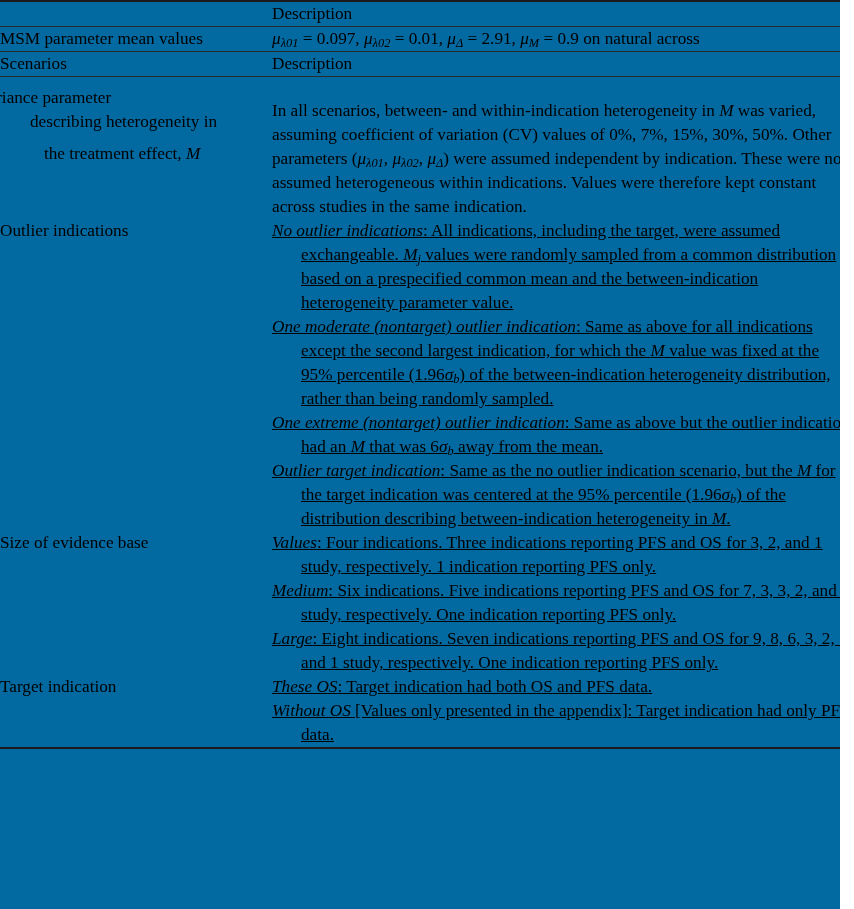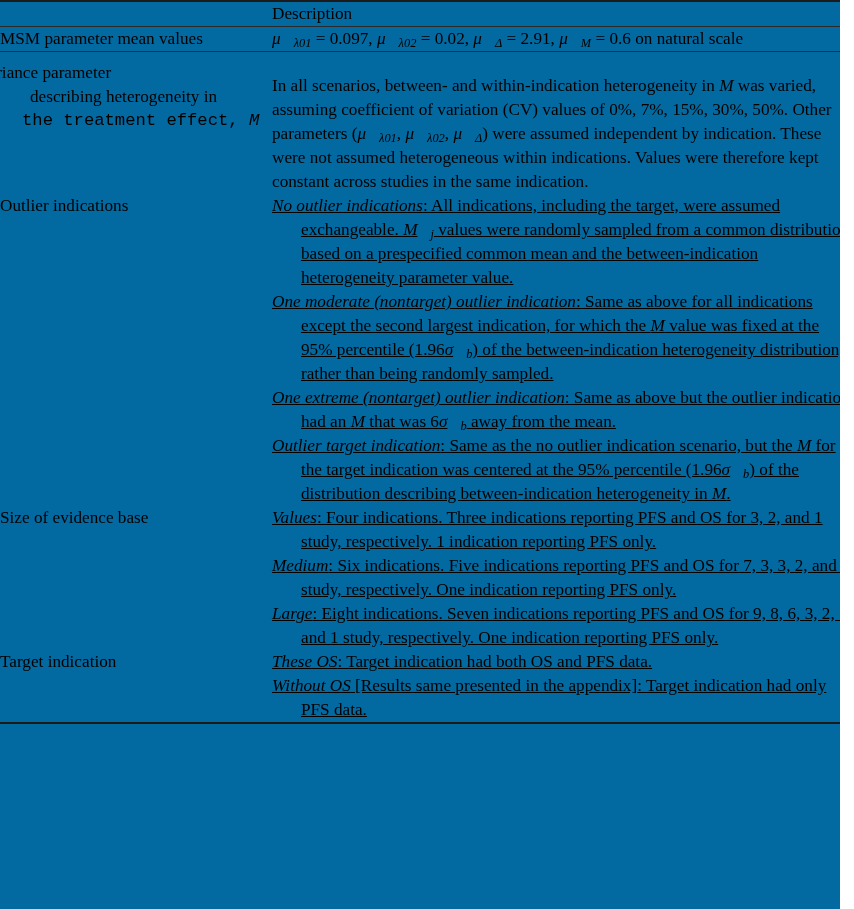--- a/index.html
+++ b/index.html
@@ -73,21 +73,20 @@
   .hang-left {
     text-indent: -22px;
     margin: 0;
   }
   .it { font-style: italic; }
   .mvar { font-style: italic; }
   sub {
     font-size: 0.72em;
     line-height: 0;
     vertical-align: -0.28em;
-    margin-left: 13px;
   }
   .grk { font-style: italic; font-family: "Liberation Serif", "DejaVu Serif", serif; }
 </style>
 </head>
 <body>
 
 <div id="table-root">
   <table class="sim-table">
     <colgroup>
       <col class="c-left">
@@ -99,35 +98,39 @@
         <td class="pad-head-top"></td>
         <td class="hdr-desc-center">Description</td>
       </tr>
 
       <tr class="rule-mid">
         <td class="cell-left">MSM parameter mean values</td>
         <td class="cell-right">
           <span class="grk">μ<sub><span class="grk">λ01</span></sub></span>
           = <span>0.097</span>,
           <span class="grk">μ<sub><span class="grk">λ02</span></sub></span>
-          = <span>0.02</span>,
+          = <span>0.01</span>,
           <span class="grk">μ<sub>Δ</sub></span>
           = <span>2.91</span>,
           <span class="grk">μ<sub><span class="mvar">M</span></sub></span>
-          = <span>0.6</span>
-          <span>on natural scale</span>
-        </td>
-      </tr>
-
+          = <span>0.9</span>
+          <span>on natural across</span>
+        </td>
+      </tr>
+
+      <tr class="rule-mid">
+        <td class="cell-left">Scenarios</td>
+        <td class="cell-right">Description</td>
+      </tr>
 
       <tr class="rule-mid">
         <td class="cell-left" style="padding-top:9px;">
           <p class="hang-left" style="margin:0;"><span>Variance parameter</span></p>
           <p class="hang-left" style="margin:0; padding-left:30px; text-indent:0;"><span>describing heterogeneity in</span></p>
-          <p class="hang-left" style="margin:0; padding-left:22px; text-indent:0;font-family:Liberation Mono, monospace;">the treatment effect, <span class="mvar">M</span></p>
+          <p class="hang-left" style="margin:8px; padding-left:36px; text-indent:0;">the treatment effect, <span class="mvar">M</span></p>
         </td>
         <td class="cell-right" style="padding-top:22px;">
           <p class="hang" style="text-indent:0; padding-left:29px; margin-left:-29px;">
             In all scenarios, between- and within-indication heterogeneity in <span class="mvar">M</span>
             was varied, assuming coefficient of variation (CV) values of 0%,
             7%, 15%, 30%, 50%. Other parameters
             (<span class="grk">μ<sub><span class="grk">λ01</span></sub></span>,
             <span class="grk">μ<sub><span class="grk">λ02</span></sub></span>,
             <span class="grk">μ<sub>Δ</sub></span>) were
             assumed independent by indication. These were not assumed
@@ -191,21 +194,21 @@
 
       <tr>
         <td class="cell-left-tight">
           <span>Target indication</span>
         </td>
         <td class="cell-right-tight">
           <p class="hang">
             <span class="it">These OS</span>: Target indication had both OS and PFS data.
           </p>
           <p class="hang">
-            <span class="it">Without OS</span><span> [Results same presented in the appendix]</span>: Target
+            <span class="it">Without OS</span><span> [Values only presented in the appendix]</span>: Target
             indication had only PFS data.
           </p>
         </td>
       </tr>
 
       <tr class="rule-bottom">
         <td class="pad-xs"></td>
         <td class="pad-xs"></td>
       </tr>
 

